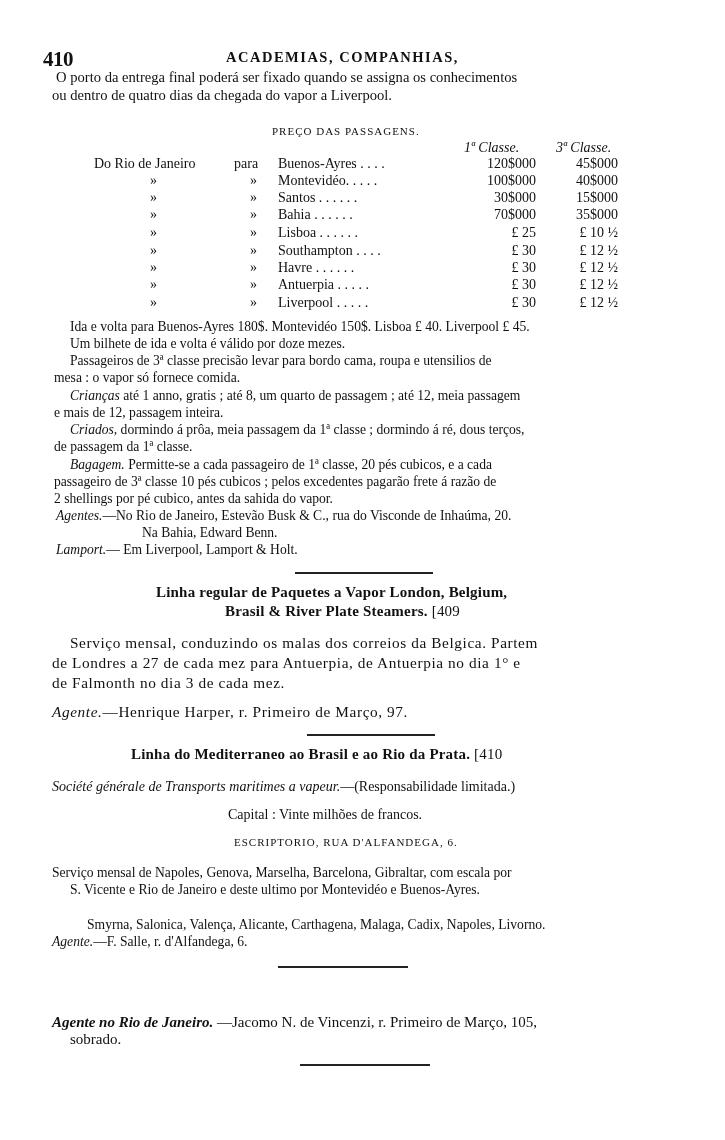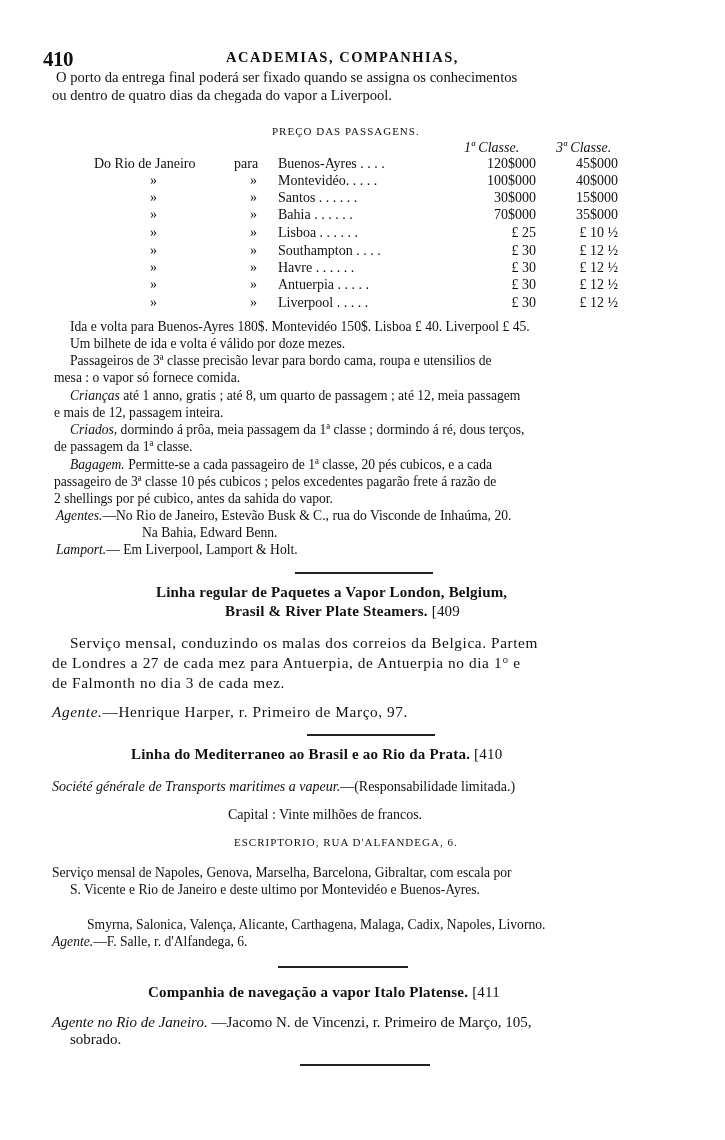--- a/index.html
+++ b/index.html
@@ -148,18 +148,17 @@
   <div class="abs t-sm condensed" style="left:52px; top:778px; font-size:14px;"><span class="it">Société générale de Transports maritimes a vapeur.</span><span>—(Responsabilidade limitada.)</span></div>
   <div class="abs t-sm condensed" style="left:228px; top:806px; font-size:14px;">Capital : Vinte milhões de francos.</div>
   <div class="abs caps-small condensed" style="left:234px; top:836px;">ESCRIPTORIO, RUA D'ALFANDEGA, 6.</div>
   <div class="abs t-sm condensed" style="left:52px; top:864px;">Serviço mensal de Napoles, Genova, Marselha, Barcelona, Gibraltar, com escala por</div>
   <div class="abs t-sm condensed" style="left:70px; top:881px;">S. Vicente e Rio de Janeiro e deste ultimo por Montevidéo e Buenos-Ayres.</div>
   <div class="abs t-sm condensed" style="left:87px; top:916px;">Smyrna, Salonica, Valença, Alicante, Carthagena, Malaga, Cadix, Napoles, Livorno.</div>
   <div class="abs t-sm condensed" style="left:52px; top:933px;"><span class="it">Agente.</span><span>—F. Salle, r. d'Alfandega, 6.</span></div>
 
   <div class="rule" style="left:278px; top:966px; width:130px;"></div>
 
-  <div class="abs heading" style="left:148px; top:984px;"><span>Companhia de navegação a vapor Italo Platense.</span> <span style="font-weight:normal;">[411</span></div>
-  <div class="abs t condensed" style="left:52px; top:1013px; font-size:15px;"><span class="it" style="font-weight:normal;">Agente no Rio de Janeiro.</span><span> —Jacomo N. de Vincenzi, r. Primeiro de Março, 105,</span></div>
+  <div class="abs t condensed" style="left:52px; top:1013px; font-size:15px;"><span class="it" style="font-weight:bold;">Agente no Rio de Janeiro.</span><span> —Jacomo N. de Vincenzi, r. Primeiro de Março, 105,</span></div>
   <div class="abs t condensed" style="left:70px; top:1030px; font-size:15px;">sobrado.</div>
 
   <div class="rule" style="left:300px; top:1064px; width:130px;"></div>
 </div>
 
 </body></html>

